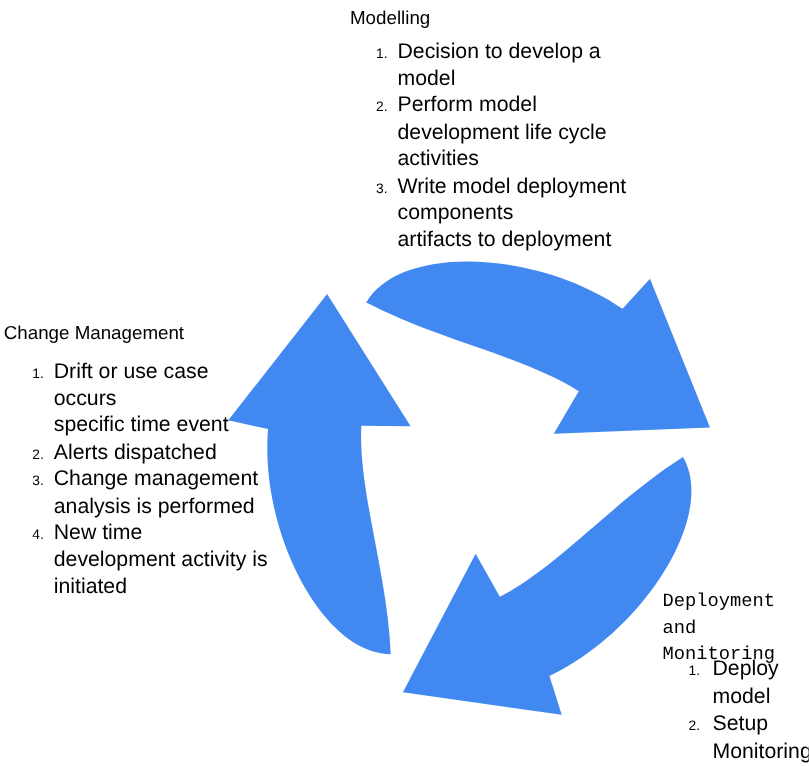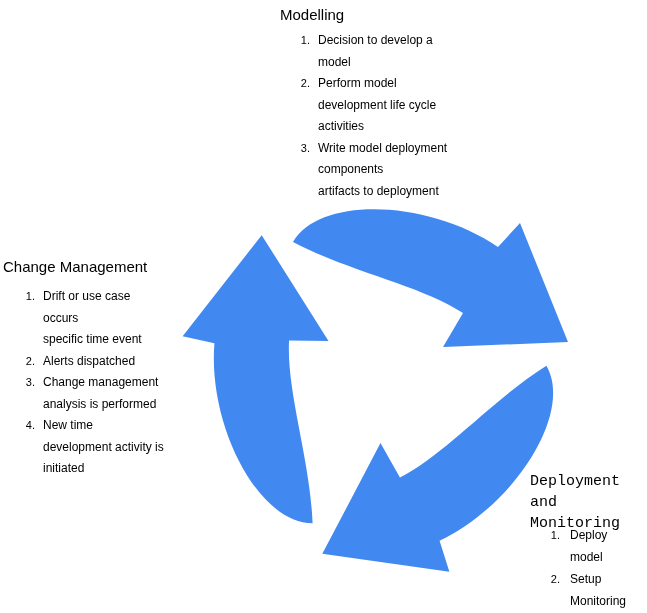--- a/index.html
+++ b/index.html
@@ -23,21 +23,21 @@
   .numlist { position: absolute; }
   .item { display: flex; align-items: baseline; }
   .item .num {
     width: 16px;
     text-align: right;
     font-size: 11px;
     margin-right: 8px;
     flex: 0 0 auto;
   }
   .item .body {
-    font-size: 12px;
+    font-size: 17px;
     line-height: 21.5px;
     white-space: nowrap;
   }
   #list-modelling { left: 294px; top: 30px; }
   #title-modelling { left: 280px; top: 4px; }
   #title-change { left: 3px; top: 256px; }
   #list-change { left: 19px; top: 286px; }
   #title-deploy { left: 530px; top: 471px; width: 102px; }
   #list-deploy { left: 546px; top: 524px; }
   #list-deploy .item .num { width: 14px; margin-right: 10px; }

